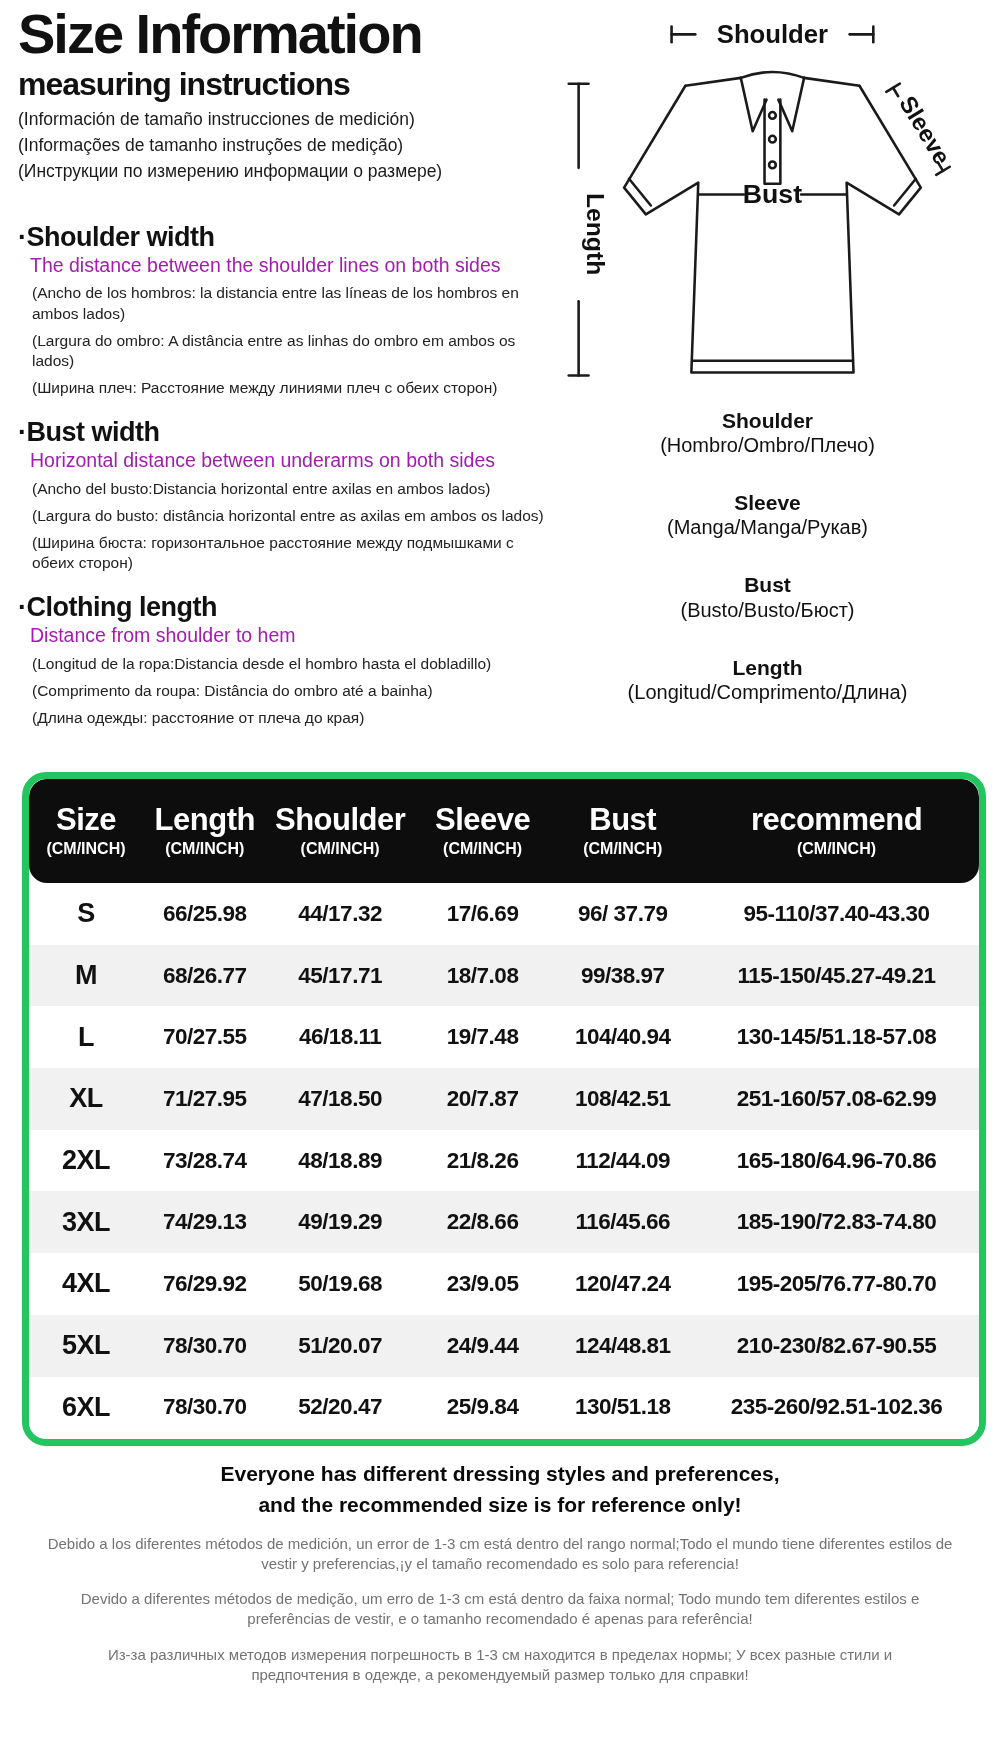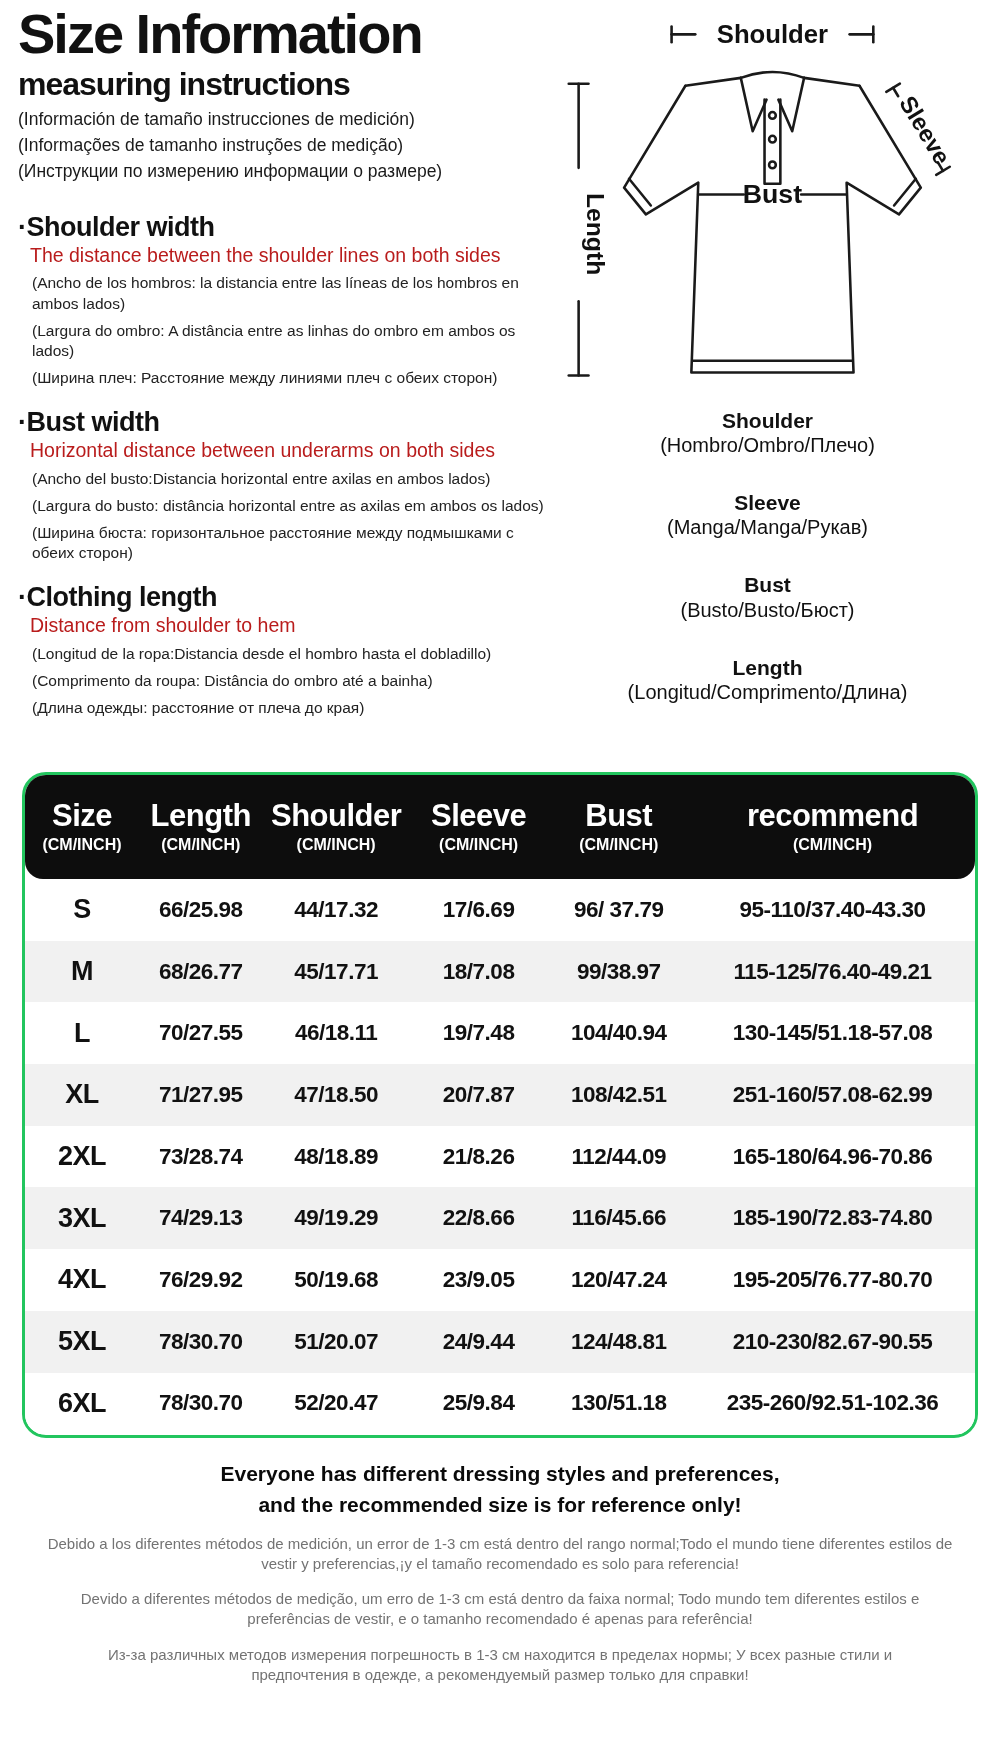--- a/index.html
+++ b/index.html
@@ -10,38 +10,38 @@
   }
   .page{position:relative;width:1000px;height:1737px;overflow:hidden;background:#fff;}
 
   
   .header{position:absolute;left:18px;top:6px;width:530px;}
   .main-title{font-size:56px;font-weight:bold;letter-spacing:-2px;line-height:1.0;margin:0;}
   .sub-title{font-size:32px;font-weight:bold;letter-spacing:-1px;margin:4px 0 5px 0;}
   .sub-trans p{margin:0 0 3px 0;font-size:17.5px;line-height:1.3;color:#1a1a1a;}
 
   
-  .sections{position:absolute;left:18px;top:212px;width:527px;}
+  .sections{position:absolute;left:18px;top:222px;width:527px;}
   .section{margin-bottom:19px;}
   .section-heading{font-size:27px;font-weight:bold;letter-spacing:-0.5px;line-height:1.15;margin:0;}
-  .section-desc{font-size:19.5px;margin:1px 0 7px 12px;line-height:1.15;color:#b91c1c;}
+  .section-desc{font-size:19.5px;margin:1px 0 7px 12px;line-height:1.15;color:#a21caf;}
   .section-trans{font-size:15.5px;margin:0 0 7px 14px;line-height:1.3;color:#222;}
 
   
   .diagram-col{position:absolute;left:545px;top:0;width:445px;}
   .shirt-svg{display:block;}
   .legend{position:absolute;left:545px;top:408px;width:445px;text-align:center;}
   .legend-item{margin-bottom:33px;}
   .legend-name{font-size:21px;font-weight:bold;line-height:1.2;}
   .legend-trans{font-size:20px;line-height:1.2;}
 
   
   .size-table{
     position:absolute;left:22px;top:772px;width:950px;height:660px;
-    border:3px solid #22c55e;border-radius:24px;background:#fff;overflow:hidden;
+    border:7px solid #22c55e;border-radius:24px;background:#fff;overflow:hidden;
   }
   .thead{
     background:#0d0d0d;color:#fff;border-radius:18px;
     height:104px;display:grid;
     grid-template-columns:12% 13% 15.5% 14.5% 15% 30%;
     align-content:center;
   }
   .th{display:flex;flex-direction:column;align-items:center;justify-content:center;}
   .th .col-label{font-size:31px;font-weight:bold;letter-spacing:-0.5px;line-height:1.05;}
   .th .col-unit{font-size:16px;font-weight:bold;margin-top:3px;}
@@ -216,21 +216,21 @@
         <div class="td">17/6.69</div>
         <div class="td">96/ 37.79</div>
         <div class="td">95-110/37.40-43.30</div>
       </div>
       <div class="trow stripe">
         <div class="td size-cell">M</div>
         <div class="td">68/26.77</div>
         <div class="td">45/17.71</div>
         <div class="td">18/7.08</div>
         <div class="td">99/38.97</div>
-        <div class="td">115-125/76.40-49.21</div>
+        <div class="td">115-150/45.27-49.21</div>
       </div>
       <div class="trow">
         <div class="td size-cell">L</div>
         <div class="td">70/27.55</div>
         <div class="td">46/18.11</div>
         <div class="td">19/7.48</div>
         <div class="td">104/40.94</div>
         <div class="td">130-145/51.18-57.08</div>
       </div>
       <div class="trow stripe">

